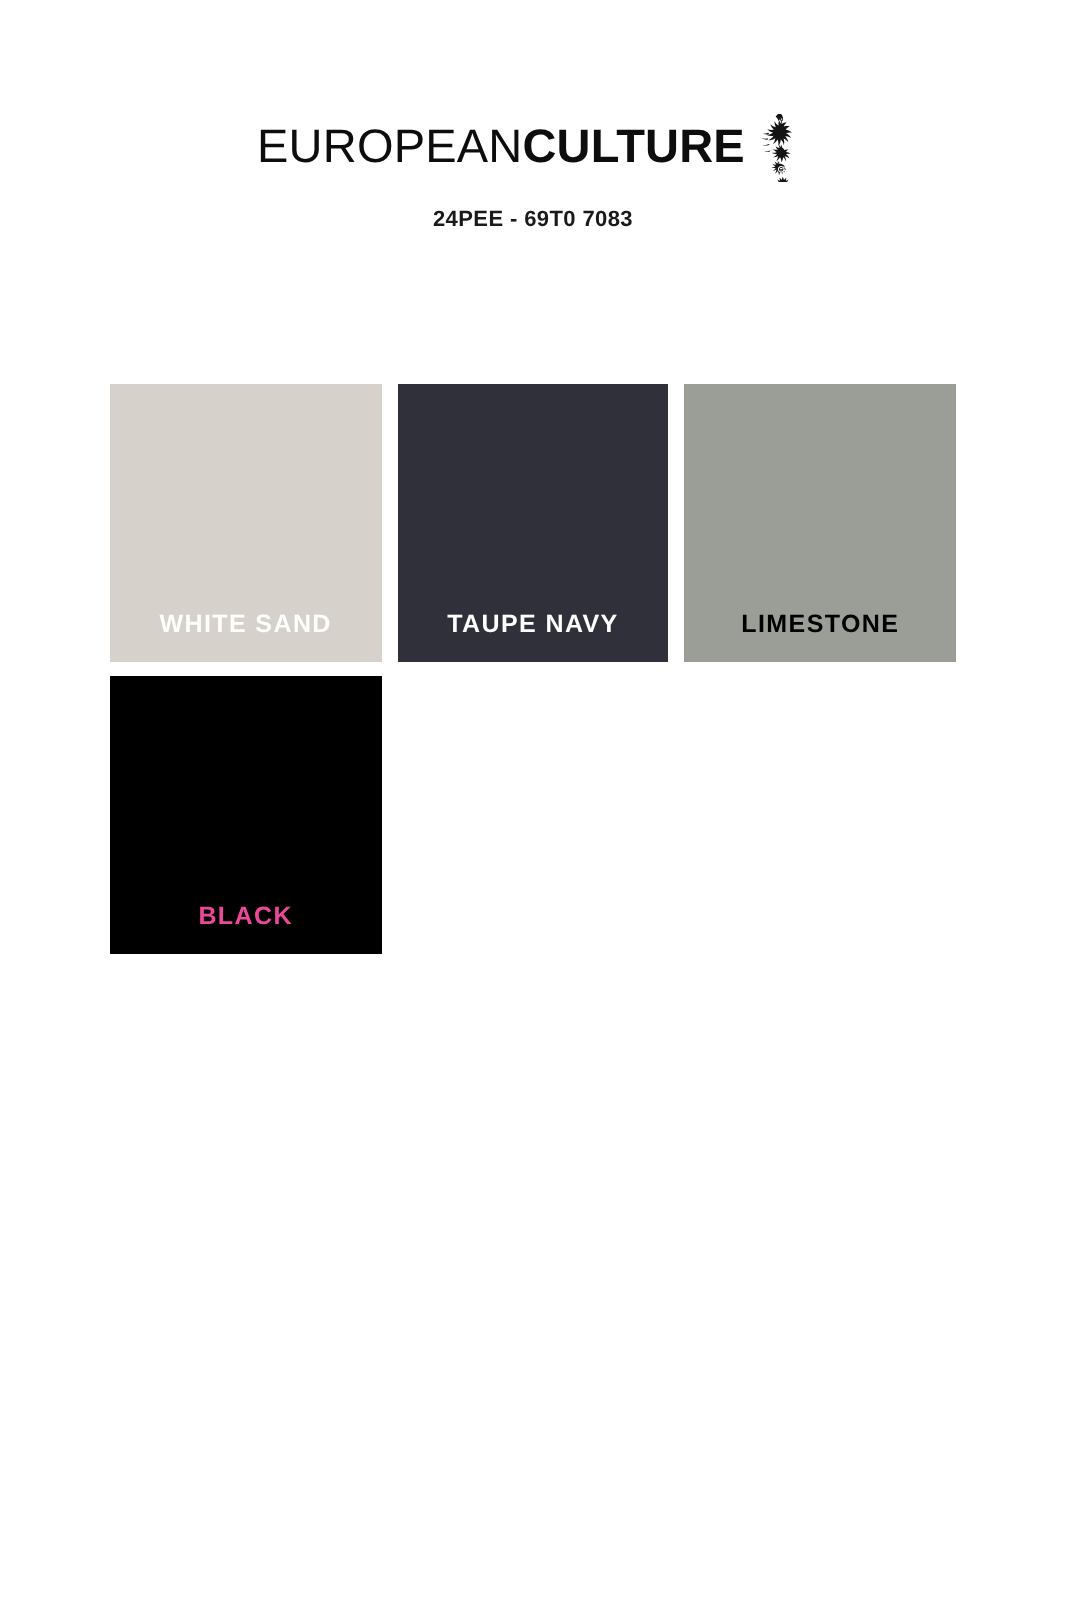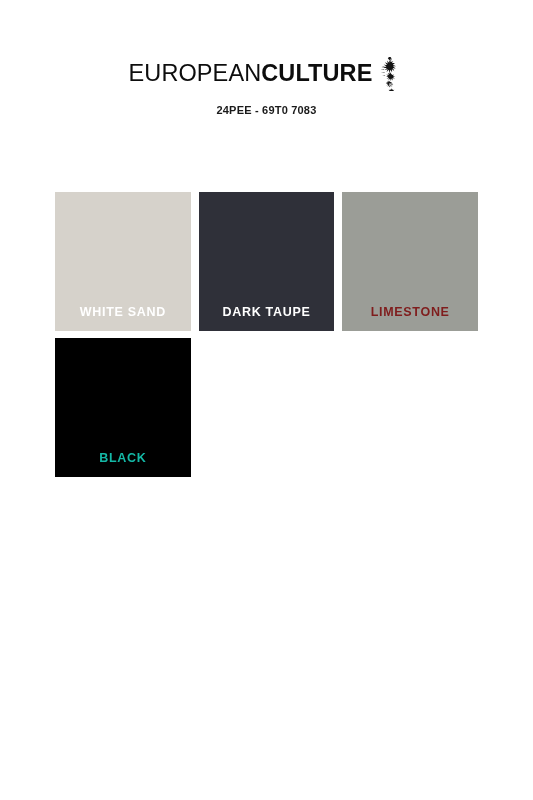--- a/index.html
+++ b/index.html
@@ -136,27 +136,27 @@
   </div>
 
   <div class="swatch-grid">
 
     <div class="swatch" style="background-color: rgb(214, 210, 203);">
       <span class="swatch-label" style="color: rgb(255, 255, 255);">WHITE SAND</span>
     </div>
 
 
     <div class="swatch" style="background-color: rgb(47, 48, 57);">
-      <span class="swatch-label" style="color: rgb(255, 255, 255);">DARK TAUPE</span>
+      <span class="swatch-label" style="color: rgb(255, 255, 255);">TAUPE NAVY</span>
     </div>
 
     <div class="swatch" style="background-color: rgb(155, 157, 151);">
-      <span class="swatch-label" style="color: #7f1d1d;">LIMESTONE</span>
+      <span class="swatch-label" style="color: #000000;">LIMESTONE</span>
     </div>
 
 
     <div class="swatch" style="background-color: rgb(0, 0, 0);">
-      <span class="swatch-label" style="color: #14b8a6;">BLACK</span>
+      <span class="swatch-label" style="color: #ec4899;">BLACK</span>
     </div>
 
   </div>
 
 </div>
 
 </body></html>

